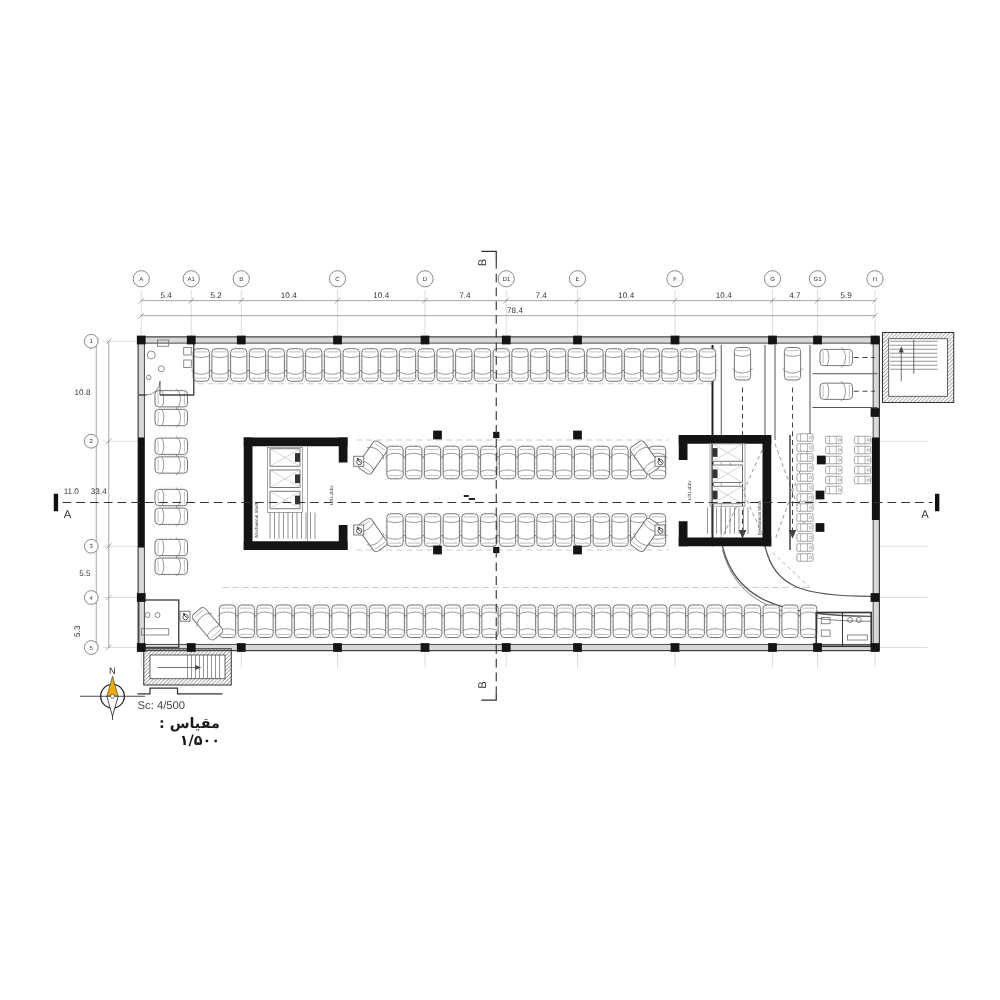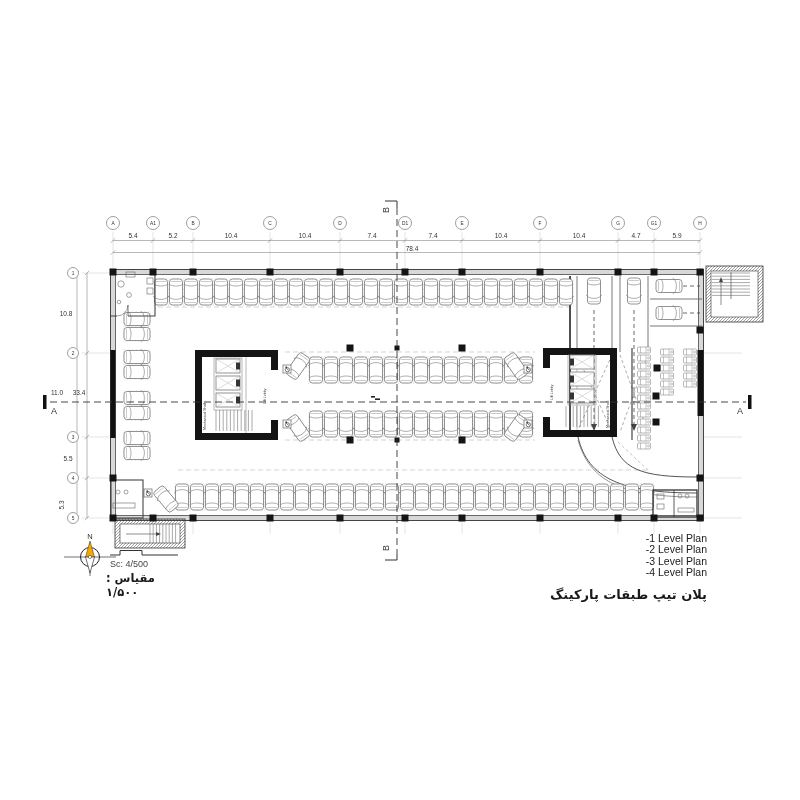--- a/index.html
+++ b/index.html
@@ -5,21 +5,21 @@
   html,body{margin:0;padding:0;background:#fff;}
   #sheet{position:relative;width:800px;height:800px;background:#fff;overflow:hidden;
          font-family:"Liberation Sans",sans-serif;}
   #plan{position:absolute;left:0;top:0;}
   .overlay{position:absolute;color:#1a1a1a;}
   #level-list{left:540px;top:533px;width:167px;text-align:right;
               font-size:10.5px;line-height:11.4px;}
   #fa-title{left:440px;top:587px;width:267px;text-align:right;direction:rtl;
             font-weight:bold;font-size:13px;font-family:"DejaVu Sans","Liberation Sans",sans-serif;}
   #sc-text{left:110px;top:559px;font-size:9px;color:#444;}
-  #fa-scale{left:106px;top:571px;width:70px;text-align:left;direction:rtl;
+  #fa-scale{left:106px;top:571px;width:70px;text-align:right;direction:rtl;
             font-weight:bold;font-size:11.5px;font-family:"DejaVu Sans","Liberation Sans",sans-serif;}
   svg text{font-family:"Liberation Sans",sans-serif;fill:#333;}
 </style>
 </head>
 <body>
 
 <div id="sheet">
 
 <svg id="plan" width="800" height="800" viewBox="0 0 800 800">
   <defs>
@@ -632,21 +632,14 @@
     <text x="90" y="539" font-size="7.5" text-anchor="middle" fill="#222">N</text>
   </g>
 
   <g>
     <path d="M110,555 h10 v-4.5 h22 v4.5 h36" fill="none" stroke="#333" stroke-width="1"></path>
   </g>
 </svg>
 
 <div class="overlay" id="sc-text">Sc: 4/500</div>
 <div class="overlay" id="fa-scale">مقیاس : ۱/۵۰۰</div>
-<div class="overlay" id="level-list">
-  <div>-1 Level Plan</div>
-  <div>-2 Level Plan</div>
-  <div>-3 Level Plan</div>
-  <div>-4 Level Plan</div>
+
 </div>
-<div class="overlay" id="fa-title">پلان تیپ طبقات پارکینگ</div>
-
-</div>
 
 </body></html>

